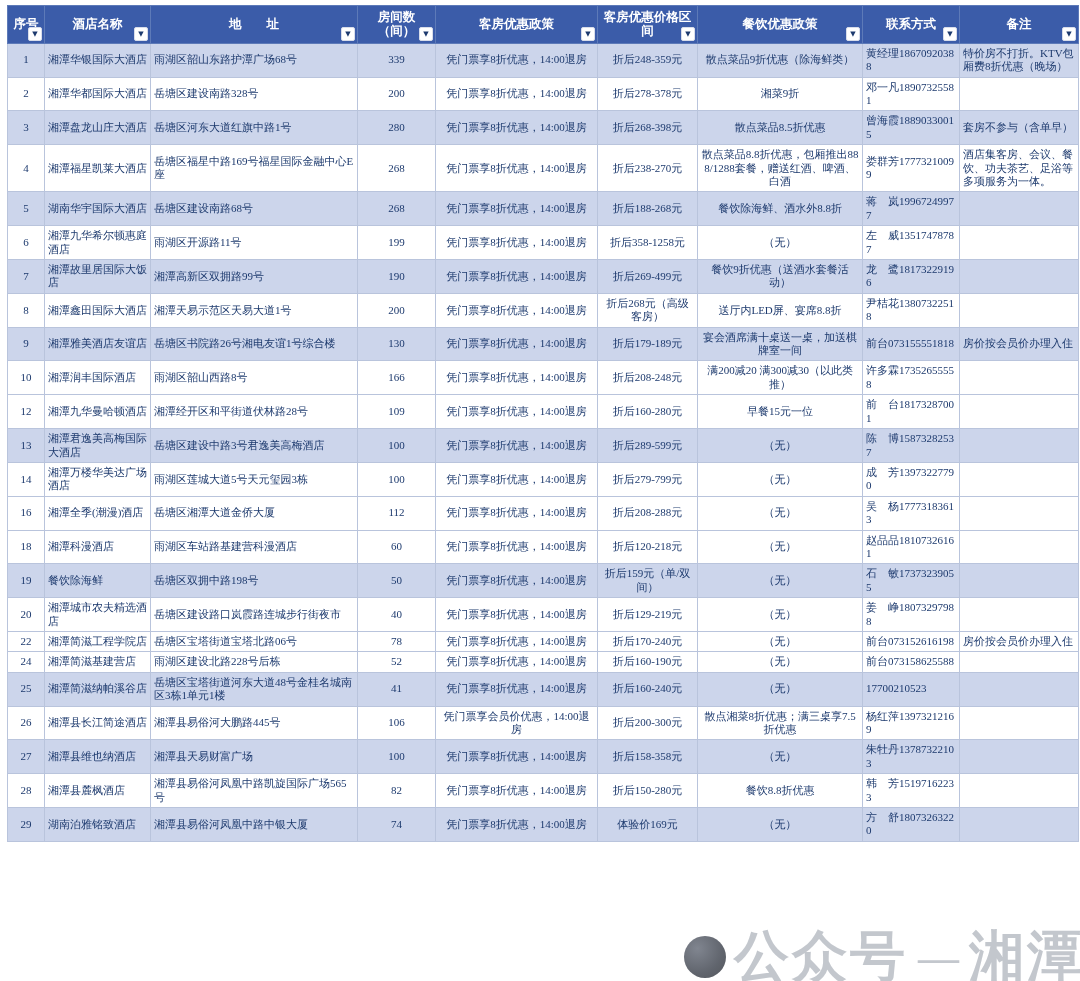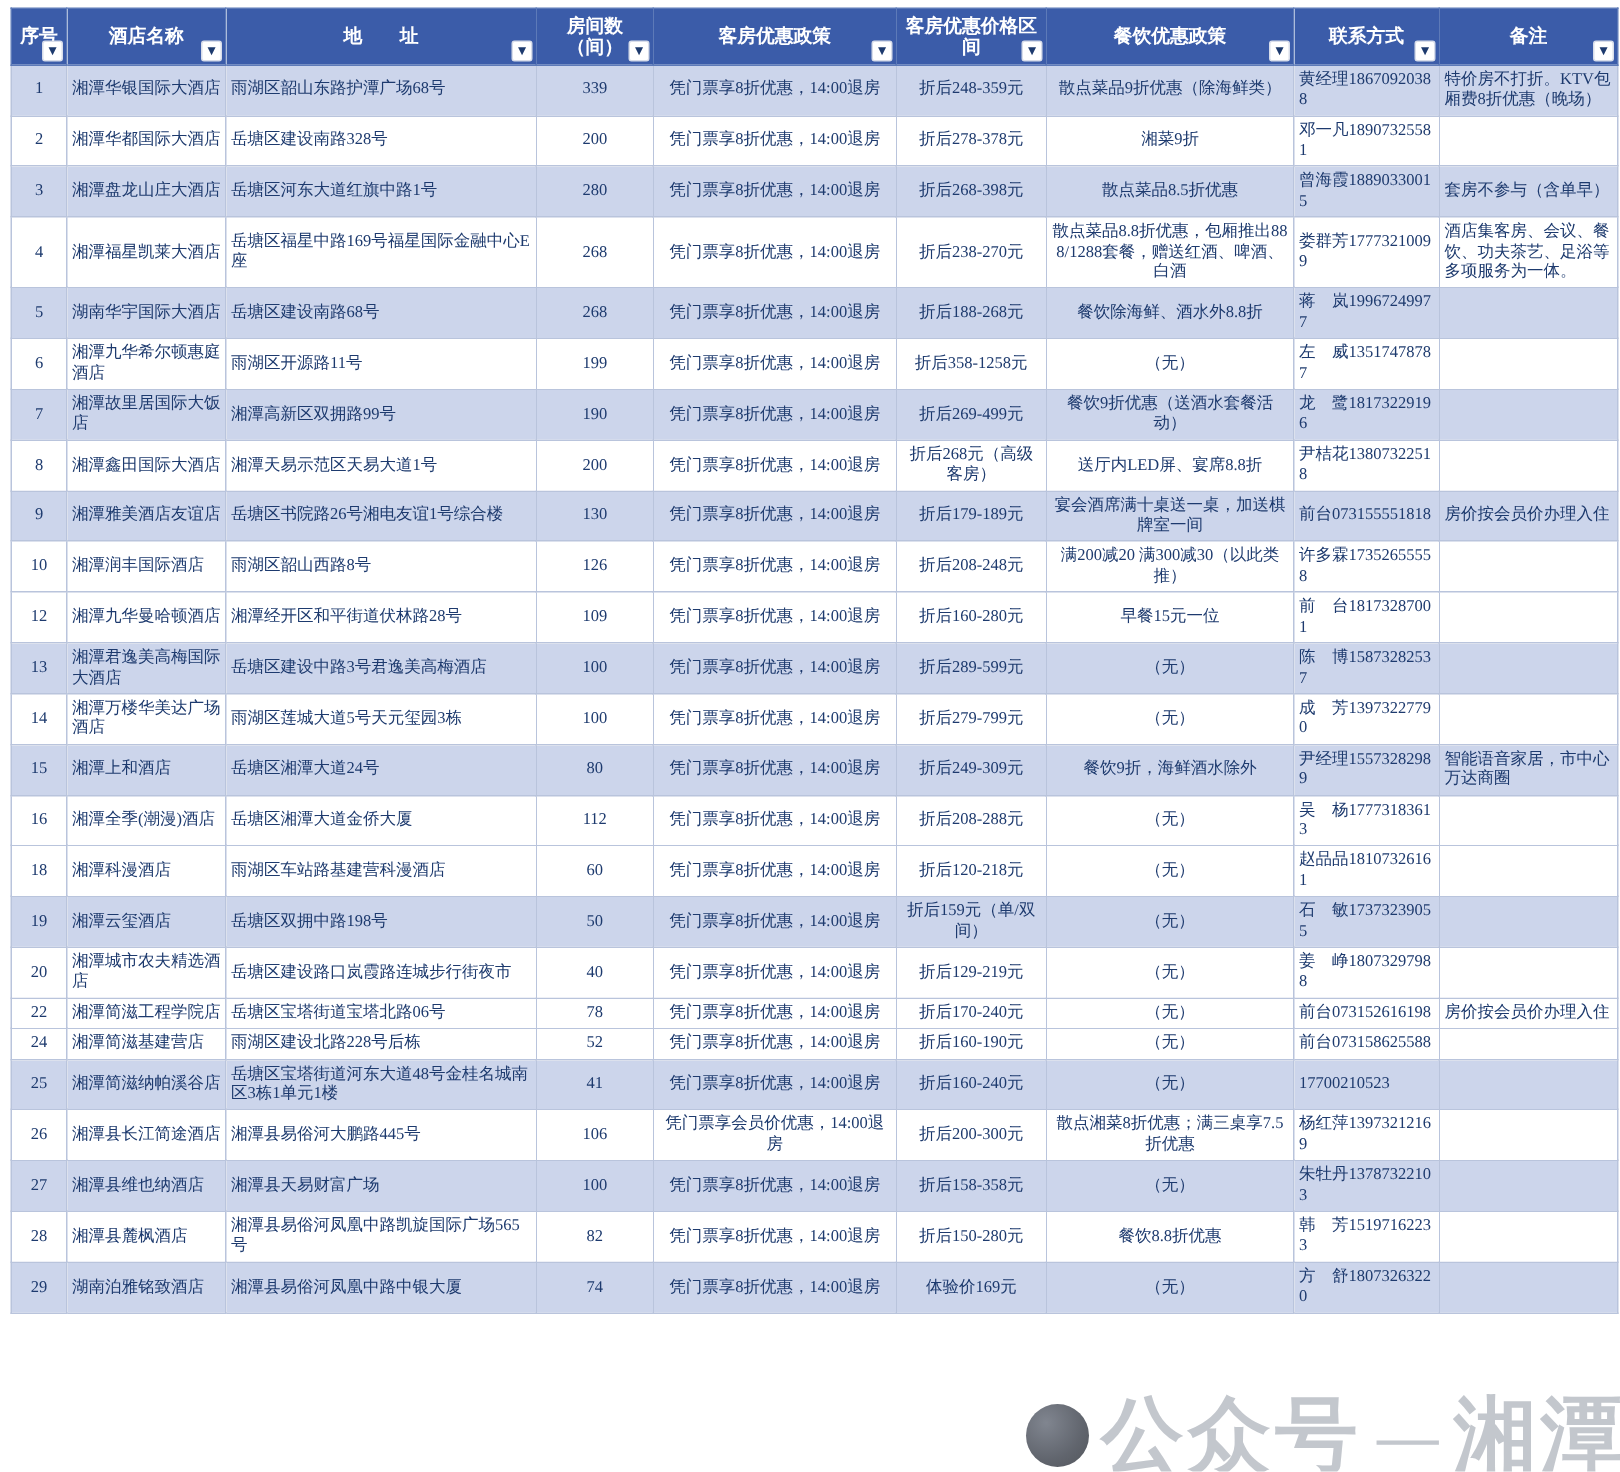--- a/index.html
+++ b/index.html
@@ -172,21 +172,21 @@
           <td class="c">凭门票享8折优惠，14:00退房</td>
           <td class="c">折后179-189元</td>
           <td class="c">宴会酒席满十桌送一桌，加送棋牌室一间</td>
           <td class="l">前台073155551818</td>
           <td class="l">房价按会员价办理入住</td>
         </tr>
         <tr>
           <td class="c">10</td>
           <td class="l">湘潭润丰国际酒店</td>
           <td class="l">雨湖区韶山西路8号</td>
-          <td class="c">126</td>
+          <td class="c">166</td>
           <td class="c">凭门票享8折优惠，14:00退房</td>
           <td class="c">折后208-248元</td>
           <td class="c">满200减20 满300减30（以此类推）</td>
           <td class="l">许多霖17352655558</td>
           <td class="l"></td>
         </tr>
         <tr>
           <td class="c">12</td>
           <td class="l">湘潭九华曼哈顿酒店</td>
           <td class="l">湘潭经开区和平街道伏林路28号</td>
@@ -212,31 +212,20 @@
           <td class="c">14</td>
           <td class="l">湘潭万楼华美达广场酒店</td>
           <td class="l">雨湖区莲城大道5号天元玺园3栋</td>
           <td class="c">100</td>
           <td class="c">凭门票享8折优惠，14:00退房</td>
           <td class="c">折后279-799元</td>
           <td class="c">（无）</td>
           <td class="l">成　芳13973227790</td>
           <td class="l"></td>
         </tr>
-        <tr class="alt">
-          <td class="c">15</td>
-          <td class="l">湘潭上和酒店</td>
-          <td class="l">岳塘区湘潭大道24号</td>
-          <td class="c">80</td>
-          <td class="c">凭门票享8折优惠，14:00退房</td>
-          <td class="c">折后249-309元</td>
-          <td class="c">餐饮9折，海鲜酒水除外</td>
-          <td class="l">尹经理15573282989</td>
-          <td class="l">智能语音家居，市中心万达商圈</td>
-        </tr>
         <tr>
           <td class="c">16</td>
           <td class="l">湘潭全季(潮漫)酒店</td>
           <td class="l">岳塘区湘潭大道金侨大厦</td>
           <td class="c">112</td>
           <td class="c">凭门票享8折优惠，14:00退房</td>
           <td class="c">折后208-288元</td>
           <td class="c">（无）</td>
           <td class="l">吴　杨17773183613</td>
           <td class="l"></td>
@@ -247,21 +236,21 @@
           <td class="l">雨湖区车站路基建营科漫酒店</td>
           <td class="c">60</td>
           <td class="c">凭门票享8折优惠，14:00退房</td>
           <td class="c">折后120-218元</td>
           <td class="c">（无）</td>
           <td class="l">赵品品18107326161</td>
           <td class="l"></td>
         </tr>
         <tr class="alt">
           <td class="c">19</td>
-          <td class="l">湘潭云玺酒店</td>
+          <td class="l">餐饮除海鲜</td>
           <td class="l">岳塘区双拥中路198号</td>
           <td class="c">50</td>
           <td class="c">凭门票享8折优惠，14:00退房</td>
           <td class="c">折后159元（单/双间）</td>
           <td class="c">（无）</td>
           <td class="l">石　敏17373239055</td>
           <td class="l"></td>
         </tr>
         <tr>
           <td class="c">20</td>

